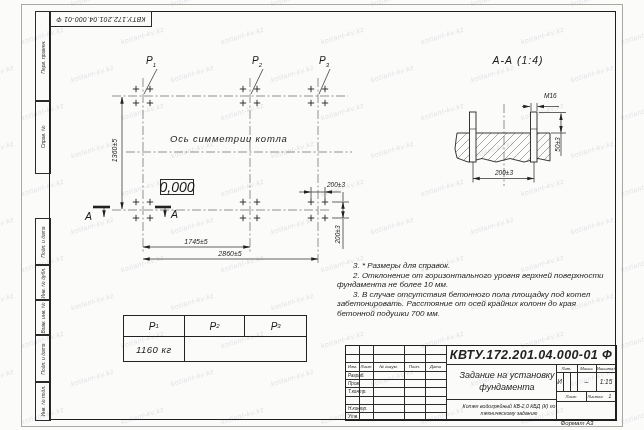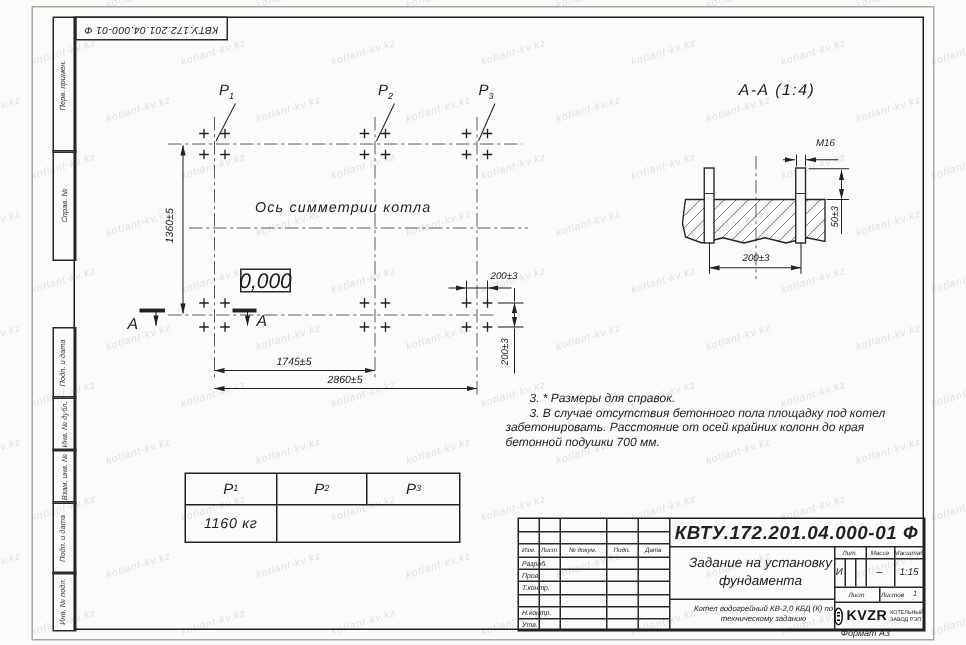--- a/index.html
+++ b/index.html
@@ -302,20 +302,21 @@
   <div class="t" style="left:85px;top:210px;font-size:10.5px;z-index:2;">А</div>
   <div class="t" style="left:171px;top:208px;font-size:10.5px;z-index:2;">А</div>
 
   <div class="t" style="left:483px;top:54px;width:70px;text-align:center;font-size:10.5px;letter-spacing:1px;z-index:2;">А-А (1:4)</div>
   <div class="t" style="left:544px;top:92px;font-size:6.5px;z-index:2;">М16</div>
   <div class="t rot" style="left:542px;top:141px;width:30px;font-size:6.5px;z-index:2;">50±3</div>
   <div class="t" style="left:486px;top:169px;width:36px;text-align:center;font-size:6.5px;z-index:2;">200±3</div>
 
   <div class="notes" style="z-index:2;">
     <div>3. * Размеры для справок.</div>
+    <div>2. Отклонение от горизонтального уровня верхней поверхности фундамента не более 10 мм.</div>
     <div>3. В случае отсутствия бетонного пола площадку под котел забетонировать. Расстояние от осей крайних колонн до края бетонной подушки 700 мм.</div>
   </div>
 
   <div class="ltable" style="z-index:2;">
     <div class="c hdr">
         <span>P</span>
         <sub>1</sub>
       </div>
     <div class="c hdr">
         <span>P</span>
@@ -374,29 +375,17 @@
     <div class="cell" style="left:231px;top:18px;width:19px;height:8px;font-size:4.2px;">Масса</div>
     <div class="cell" style="left:250px;top:18px;width:20px;height:8px;font-size:4.2px;">Масштаб</div>
     <div class="cell" style="left:210px;top:26px;width:7px;height:19px;font-size:6.5px;">И</div>
     <div class="cell" style="left:231px;top:26px;width:19px;height:19px;font-size:7px;">–</div>
     <div class="cell" style="left:250px;top:26px;width:20px;height:19px;font-size:6.5px;">1:15</div>
 
     <div class="cell" style="left:210px;top:45px;width:30px;height:10px;font-size:4.2px;">Лист</div>
     <div class="cell" style="left:240px;top:45px;width:18px;height:10px;font-size:4.2px;">Листов</div>
     <div class="cell" style="left:258px;top:45px;width:12px;height:10px;font-size:5px;">1</div>
 
-    <div class="logo">
-      <span class="emb">
-          <i style="top:2px;"></i>
-          <i style="top:4.5px;"></i>
-          <i style="top:7px;"></i>
-        </span>
-      <span class="kv">KVZR</span>
-      <span class="sub">
-        <span>КОТЕЛЬНЫЙ</span>
-        <span>ЗАВОД РЭП</span>
-      </span>
-    </div>
   </div>
 
   <div class="t" style="left:537px;top:420px;width:80px;text-align:center;font-size:6px;z-index:2;">Формат А3</div>
 
 </div>
 
 </body></html>

